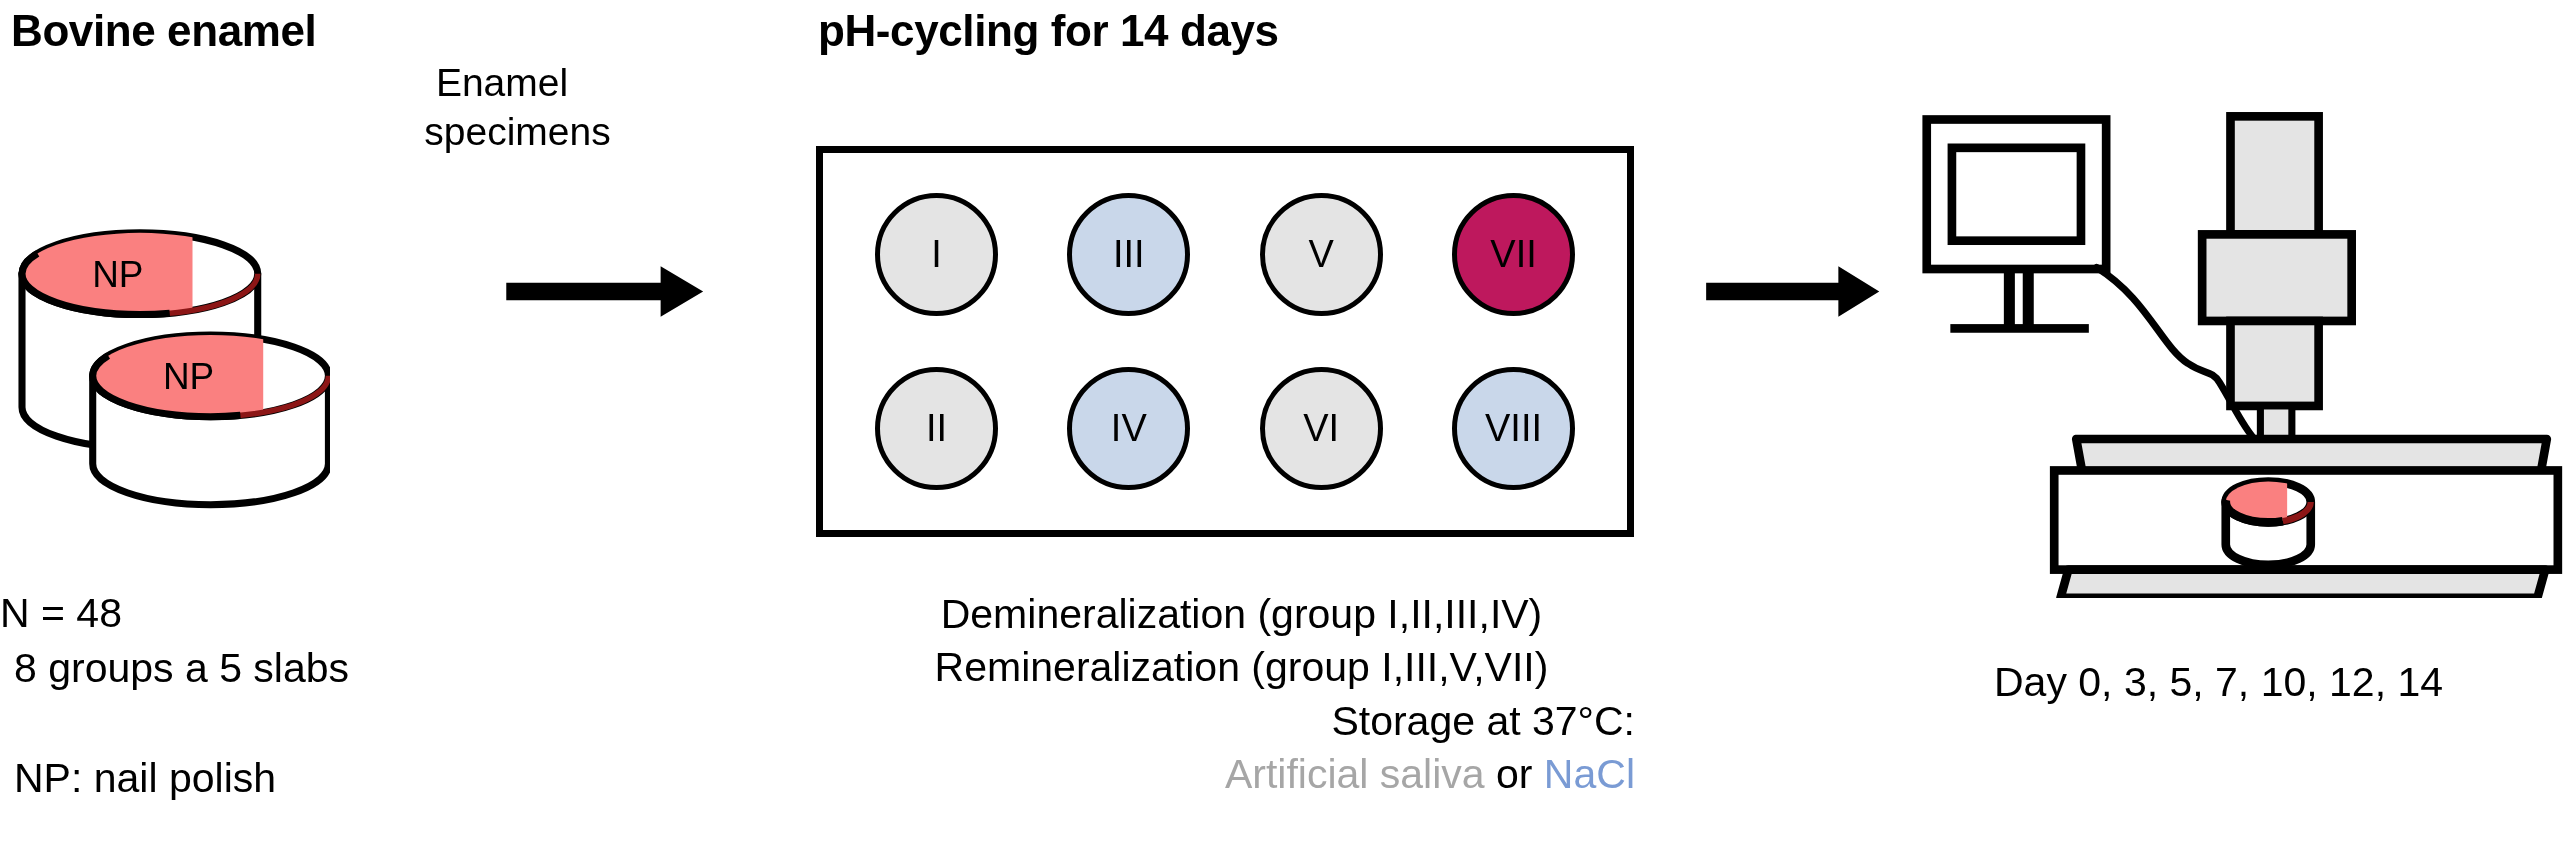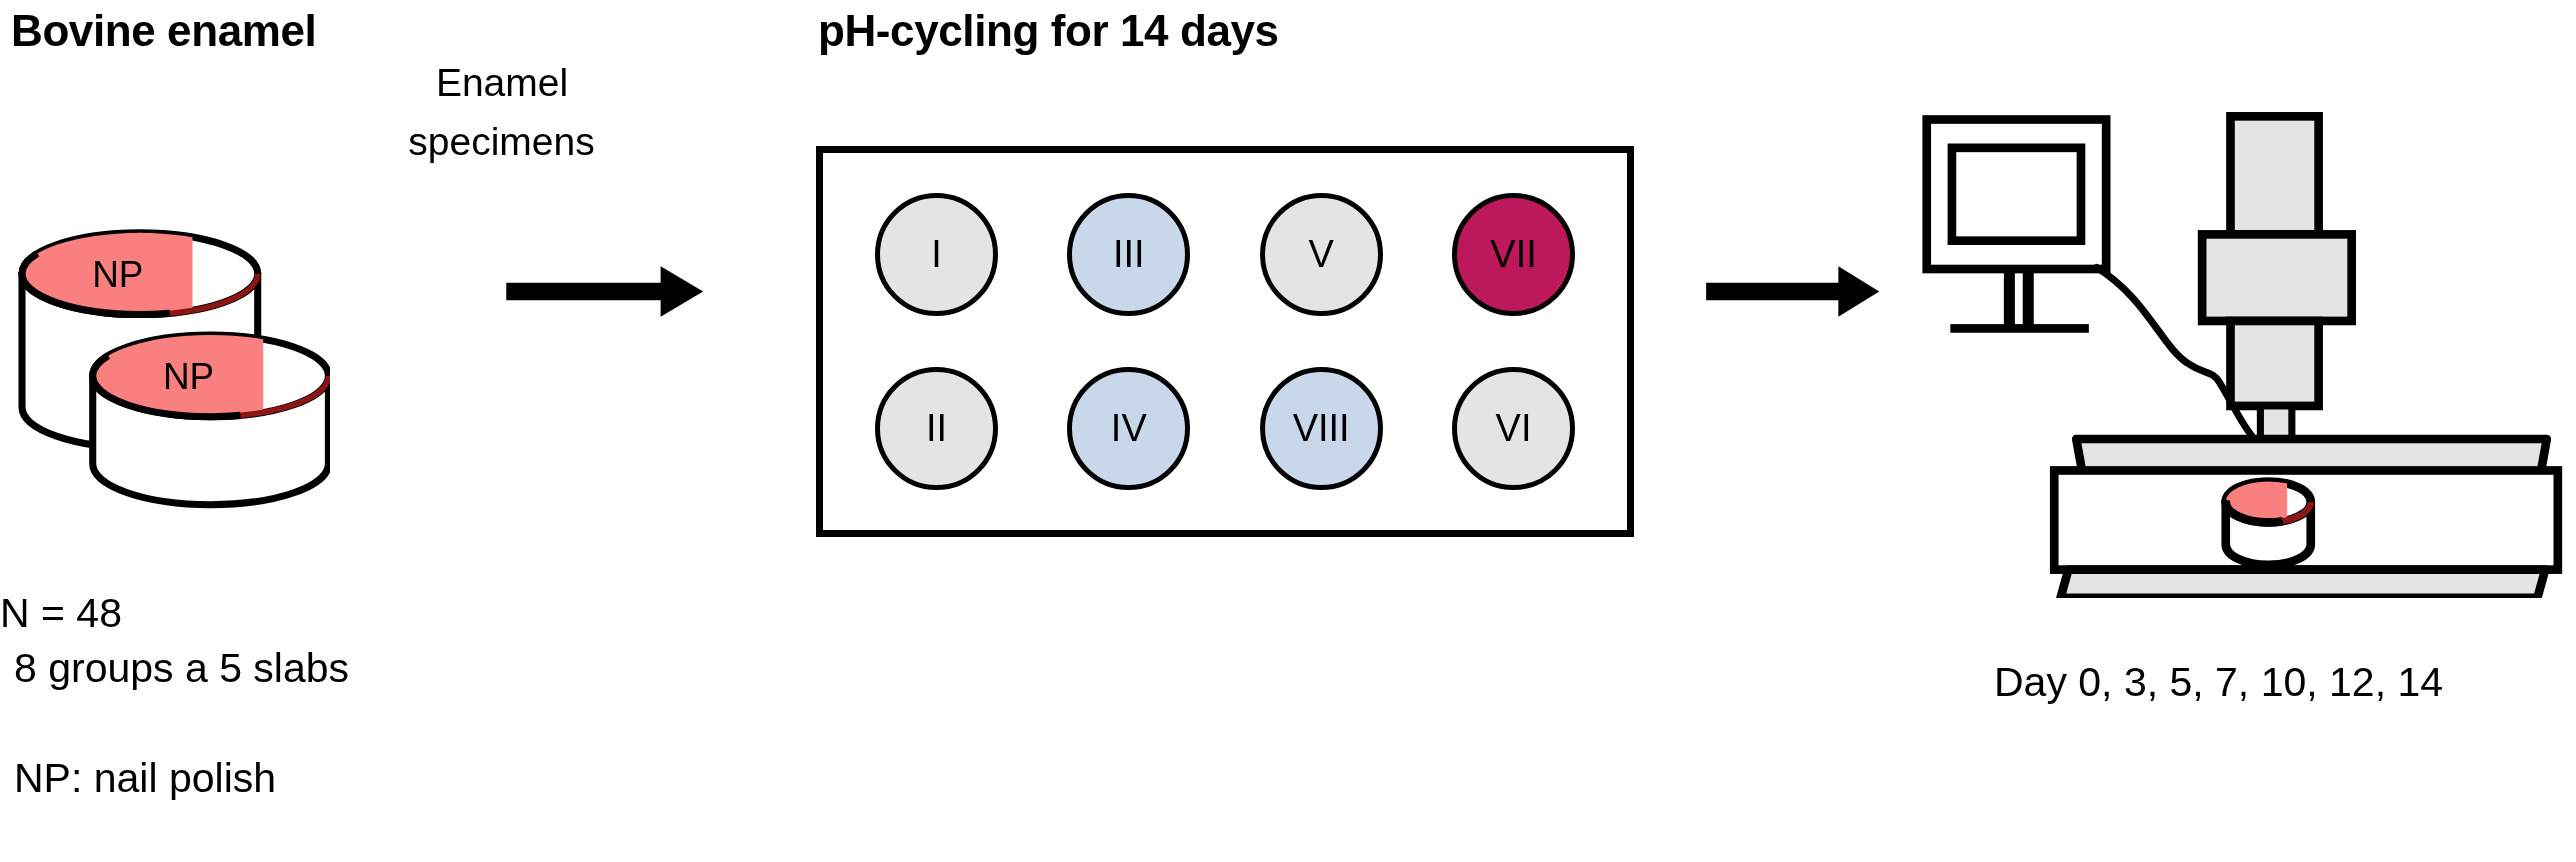--- a/index.html
+++ b/index.html
@@ -91,21 +91,21 @@
       <g clip-path="url(#clipFront)">
         <rect x="110" y="190" width="225" height="120" fill="#fa8080"></rect>
       </g>
       <ellipse cx="268" cy="248" rx="150" ry="52" fill="none" stroke="#8c1616" stroke-width="7" stroke-dasharray="260 1000" stroke-dashoffset="128"></ellipse>
       <ellipse cx="268" cy="248" rx="150" ry="52" fill="none" stroke="#000000" stroke-width="9" stroke-dasharray="240 1000" stroke-dashoffset="-130"></ellipse>
       <text x="240" y="265" font-family="'Liberation Sans',sans-serif" font-size="47" text-anchor="middle" fill="#000000">NP</text>
     </svg>
   </div>
 
   <div class="abs body-text" style="left:384px;top:61px;text-align:center;width:236px;">Enamel</div>
-  <div class="abs body-text" style="left:368px;top:110px;text-align:center;width:267px;margin-top:10px;">specimens</div>
+  <div class="abs body-text" style="left:384px;top:110px;text-align:center;width:267px;">specimens</div>
 
   <div class="abs" style="left:503px;top:260px;">
     <svg class="arrow-svg" width="205" height="63" viewBox="0 0 260 80" xmlns="http://www.w3.org/2000/svg">
       <path d="M4,29 L200,29 L200,8 L254,40 L200,72 L200,51 L4,51 Z" fill="#000000"></path>
     </svg>
   </div>
 
   <div class="abs body-text-lg" style="left:0;top:590px;">N = 48</div>
   <div class="abs body-text-lg" style="left:14px;top:645px;">8 groups a 5 slabs</div>
   <div class="abs body-text-lg" style="left:14px;top:755px;">NP: nail polish</div>
@@ -125,29 +125,37 @@
         </div>
       <div class="well well-blue" style="background: #be185d;">
           <span>VII</span>
         </div>
       <div class="well well-grey" style="background: rgb(228, 228, 228);">
           <span>II</span>
         </div>
       <div class="well well-blue" style="background: rgb(201, 215, 234);">
           <span>IV</span>
         </div>
+      <div class="well well-grey" style="background: rgb(228, 228, 228);">
+          <span>VI</span>
+        </div>
       <div class="well well-blue" style="background: rgb(201, 215, 234);">
           <span>VIII</span>
         </div>
-      <div class="well well-grey" style="background: rgb(228, 228, 228);">
-          <span>VI</span>
-        </div>
     </div>
   </div>
 
+  <div class="abs" style="left:848px;top:591px;width:787px;text-align:right;">
+    <div class="body-text-lg" style="text-align:center;">Demineralization (group I,II,III,IV)</div>
+    <div class="body-text-lg" style="text-align:center;margin-top:6.3px;">Remineralization (group I,III,V,VII)</div>
+    <div class="body-text-lg" style="text-align:right;margin-top:6.3px;">Storage at 37°C:</div>
+    <div class="body-text-lg" style="text-align:right;margin-top:6.3px;">
+      <span class="grey-txt">Artificial saliva</span><span> or </span><span class="blue-txt">NaCl</span>
+    </div>
+  </div>
 
   <div class="abs" style="left:1703px;top:260px;">
     <svg class="arrow-svg" width="181" height="63" viewBox="0 0 230 80" xmlns="http://www.w3.org/2000/svg">
       <path d="M4,29 L172,29 L172,8 L224,40 L172,72 L172,51 L4,51 Z" fill="#000000"></path>
     </svg>
   </div>
 
 
   <div class="abs" style="left:1911px;top:110px;">
     <svg class="oct-svg" width="661" height="488" viewBox="0 0 840 620" xmlns="http://www.w3.org/2000/svg">

